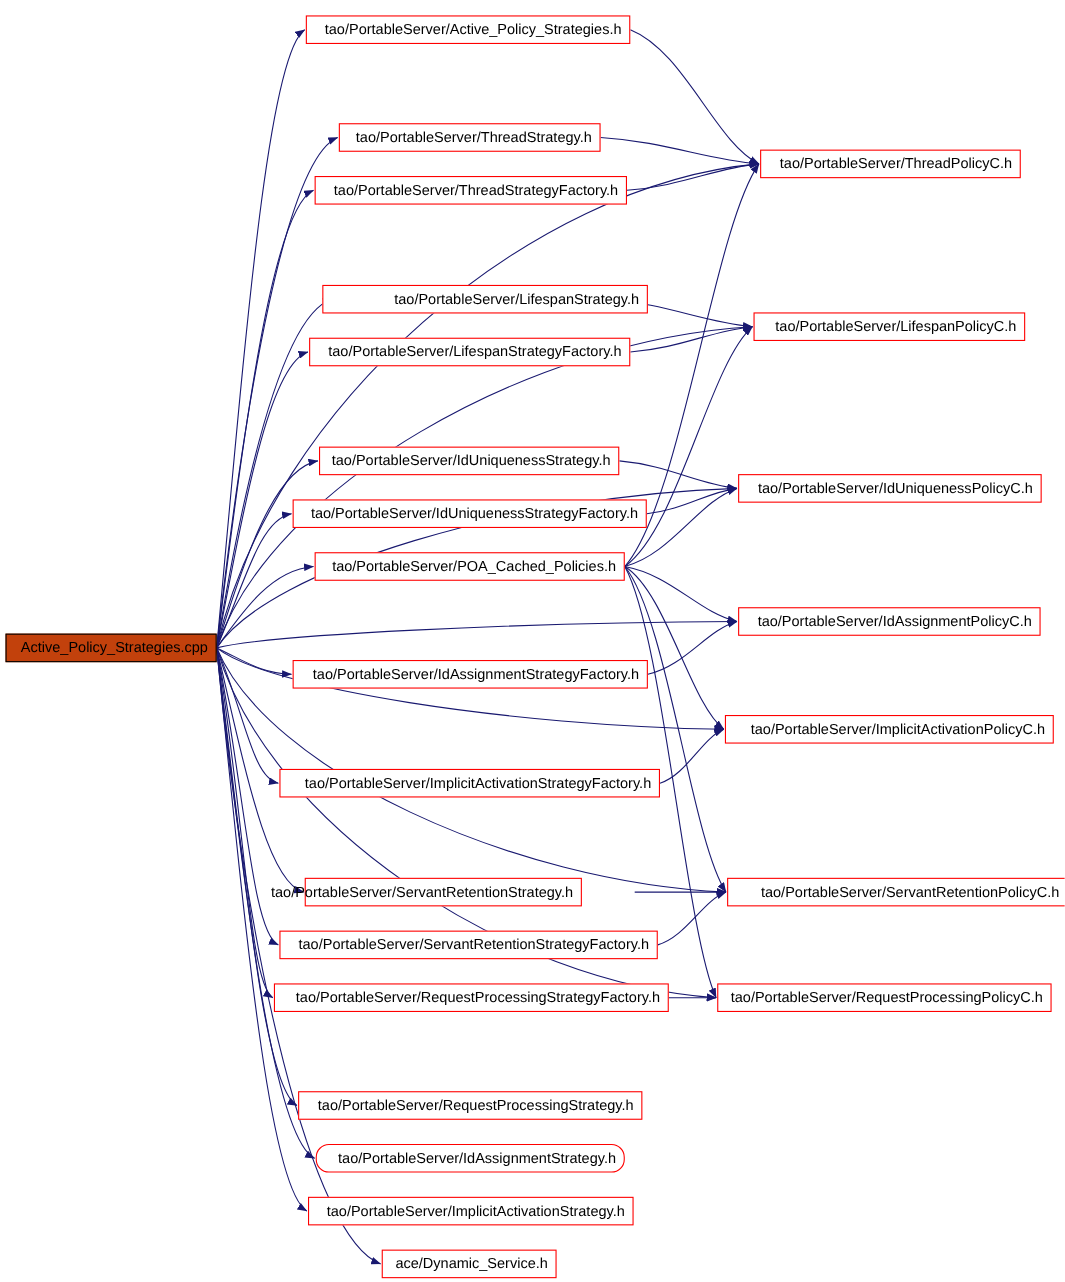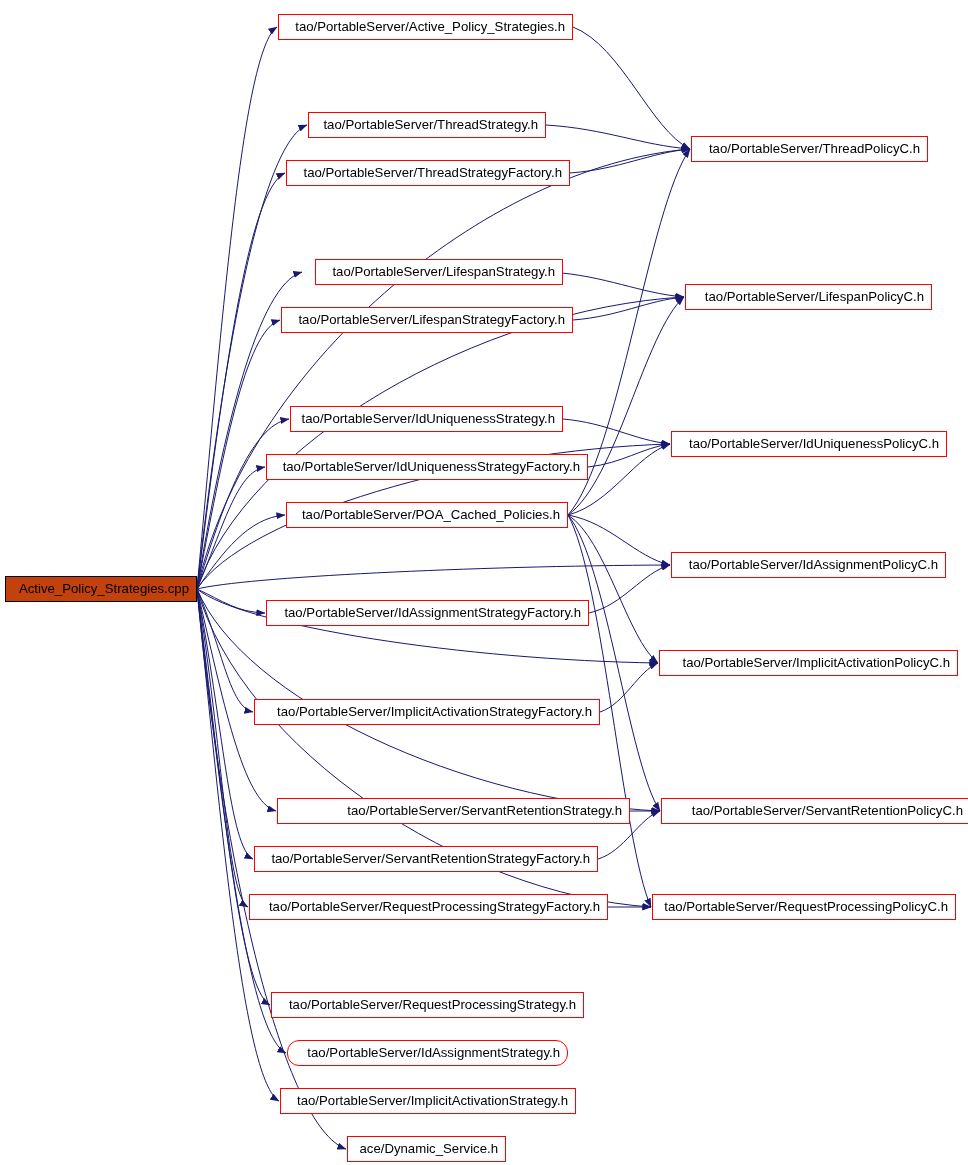--- a/index.html
+++ b/index.html
@@ -114,21 +114,21 @@
       </div>
       <div class="graph-node node-style-header" style="left: 308px; top: 112px; width: 238px;">
         <span class="node-label">tao/PortableServer/ThreadStrategy.h</span>
       </div>
       <div class="graph-node node-style-header" style="left: 286px; top: 160px; width: 284px;">
         <span class="node-label">tao/PortableServer/ThreadStrategyFactory.h</span>
       </div>
       <div class="graph-node node-style-plain" style="left: 691px; top: 136px; width: 237px;">
         <span class="node-label">tao/PortableServer/ThreadPolicyC.h</span>
       </div>
-      <div class="graph-node node-style-header" style="left: 315px; top: 259px; width: 248px;">
+      <div class="graph-node node-style-header" style="left: 293px; top: 259px; width: 296px;">
         <span class="node-label">tao/PortableServer/LifespanStrategy.h</span>
       </div>
       <div class="graph-node node-style-header" style="left: 281px; top: 307px; width: 292px;">
         <span class="node-label">tao/PortableServer/LifespanStrategyFactory.h</span>
       </div>
       <div class="graph-node node-style-plain" style="left: 685px; top: 284px; width: 247px;">
         <span class="node-label">tao/PortableServer/LifespanPolicyC.h</span>
       </div>
       <div class="graph-node node-style-header" style="left: 290px; top: 406px; width: 273px;">
         <span class="node-label">tao/PortableServer/IdUniquenessStrategy.h</span>
@@ -147,21 +147,21 @@
       </div>
       <div class="graph-node node-style-header" style="left: 266px; top: 600px; width: 323px;">
         <span class="node-label">tao/PortableServer/IdAssignmentStrategyFactory.h</span>
       </div>
       <div class="graph-node node-style-plain" style="left: 659px; top: 650px; width: 299px;">
         <span class="node-label">tao/PortableServer/ImplicitActivationPolicyC.h</span>
       </div>
       <div class="graph-node node-style-header" style="left: 254px; top: 699px; width: 346px;">
         <span class="node-label">tao/PortableServer/ImplicitActivationStrategyFactory.h</span>
       </div>
-      <div class="graph-node node-style-header" style="left: 277px; top: 798px; width: 353px;">
+      <div class="graph-node node-style-header" style="left: 277px; top: 798px; width: 252px;">
         <span class="node-label">tao/PortableServer/ServantRetentionStrategy.h</span>
       </div>
       <div class="graph-node node-style-plain" style="left: 661px; top: 798px; width: 310px;">
         <span class="node-label">tao/PortableServer/ServantRetentionPolicyC.h</span>
       </div>
       <div class="graph-node node-style-header" style="left: 254px; top: 846px; width: 344px;">
         <span class="node-label">tao/PortableServer/ServantRetentionStrategyFactory.h</span>
       </div>
       <div class="graph-node node-style-header" style="left: 249px; top: 894px; width: 359px;">
         <span class="node-label">tao/PortableServer/RequestProcessingStrategyFactory.h</span>

